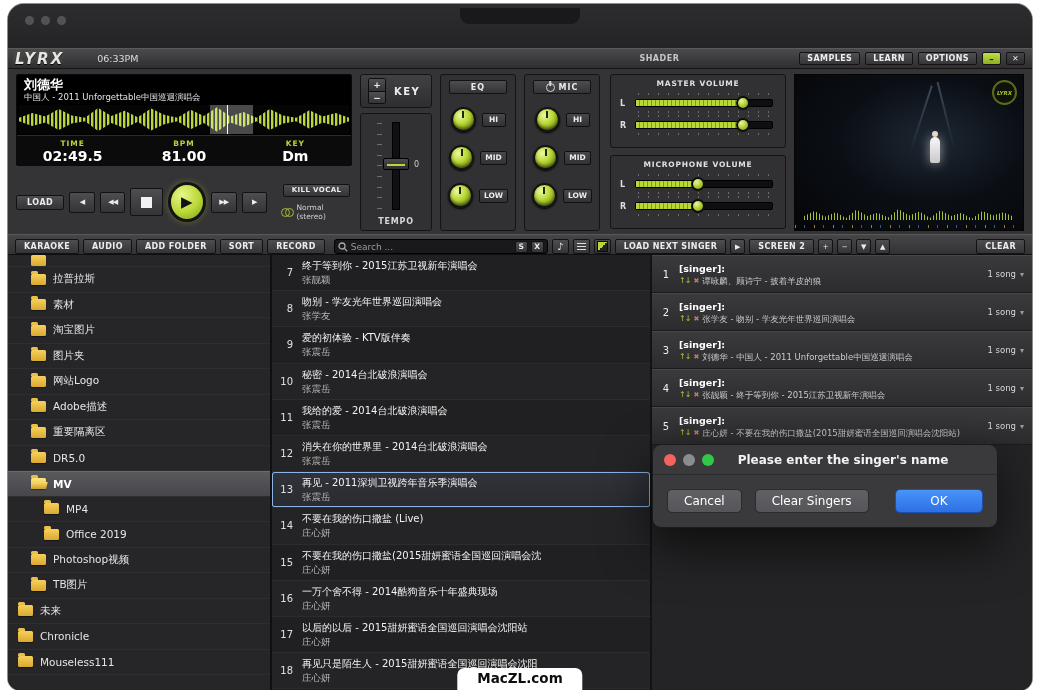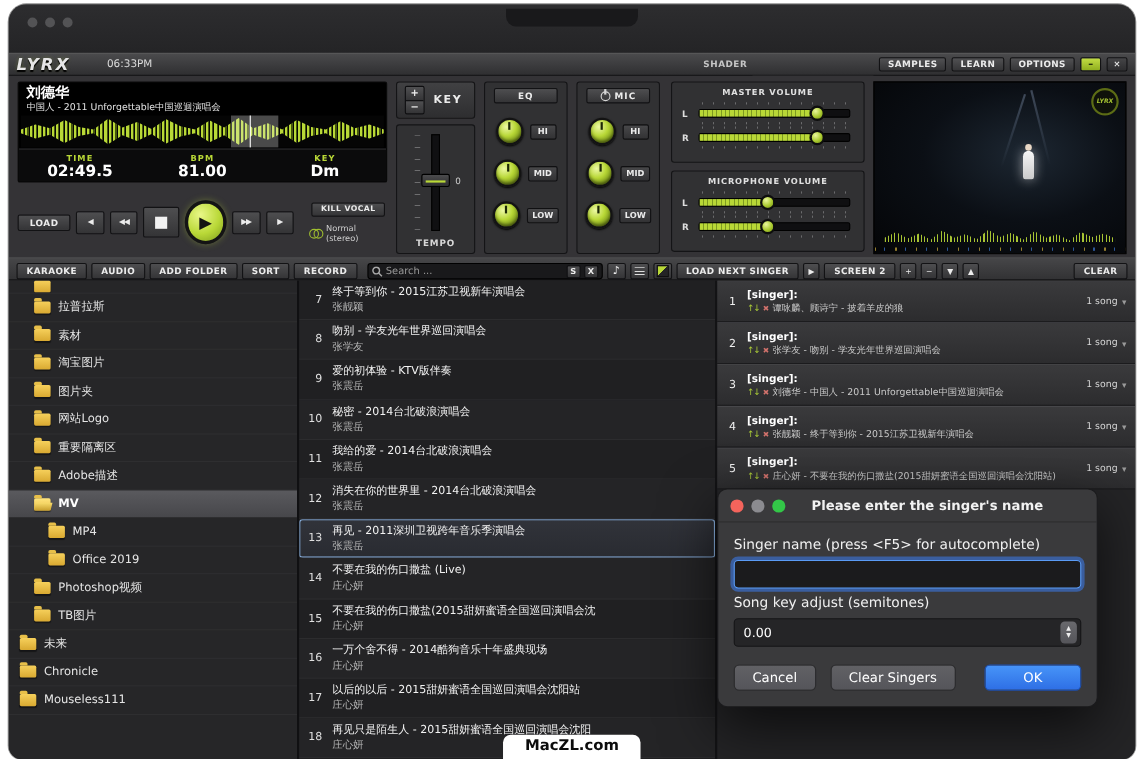--- a/index.html
+++ b/index.html
@@ -491,25 +491,29 @@
         <div class="side-item" style="--ind:1">
           <span class="folder"></span>
           <span>图片夹</span>
         </div>
         <div class="side-item" style="--ind:1">
           <span class="folder"></span>
           <span>网站Logo</span>
         </div>
         <div class="side-item" style="--ind:1">
           <span class="folder"></span>
+          <span>Adobe描述</span>
+        </div>
+        <div class="side-item" style="--ind:1">
+          <span class="folder"></span>
           <span>重要隔离区</span>
         </div>
         <div class="side-item" style="--ind:1">
           <span class="folder"></span>
-          <span>Adobe描述</span>
+          <span>DR5.0</span>
         </div>
         <div class="side-item selected" style="--ind:1">
           <span class="folder open"></span>
           <span>MV</span>
         </div>
         <div class="side-item" style="--ind:2">
           <span class="folder"></span>
           <span>MP4</span>
         </div>
         <div class="side-item" style="--ind:2">
@@ -706,32 +710,20 @@
 
     <div class="dialog">
       <div class="dlg-title">
         <div class="dlg-dots">
           <span class="dlg-dot dot-red"></span>
           <span class="dlg-dot dot-gray"></span>
           <span class="dlg-dot dot-green"></span>
         </div>
         <span class="dlg-title-text">Please enter the singer's name</span>
       </div>
-      <div class="dlg-body">
-        <div class="dlg-label">Singer name (press &lt;F5&gt; for autocomplete)</div>
-        <input class="singer-input" style="">
-        <div class="dlg-label">Song key adjust (semitones)</div>
-        <div class="key-field">
-          <input class="key-input" value="0.00" style="">
-          <div class="key-stepper">
-            <span>▲</span>
-            <span>▼</span>
-          </div>
-        </div>
-      </div>
       <div class="dlg-buttons">
         <div class="dlg-btn">Cancel</div>
         <div class="dlg-btn clear-singers">Clear Singers</div>
         <div class="dlg-btn ok">OK</div>
       </div>
     </div>
 
     <div class="watermark">MacZL.com</div>
   </div>
 </div>

